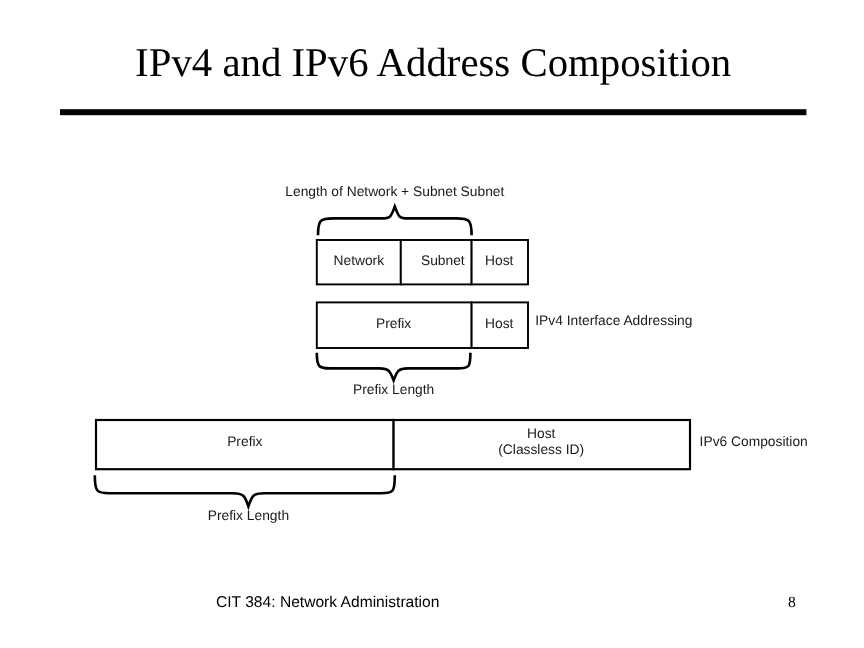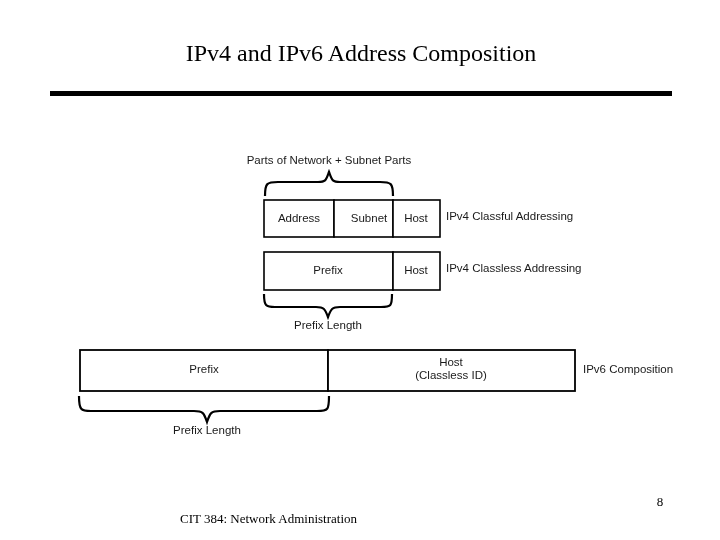--- a/index.html
+++ b/index.html
@@ -22,21 +22,21 @@
   }
 
   
   .slide-title {
     position: absolute;
     left: 50px;
     top: 30px;
     width: 622px;
     text-align: center;
     font-family: "Liberation Serif", serif;
-    font-size: 24px;
+    font-size: 34px;
     line-height: 46px;
     font-weight: 400;
     color: #000000;
     white-space: nowrap;
   }
   .title-rule {
     position: absolute;
     left: 50px;
     top: 91px;
     width: 622px;
@@ -70,25 +70,24 @@
   }
   .fig-text.two-line {
     line-height: 13px;
   }
 
   
   .footer-text {
     position: absolute;
     left: 180px;
     top: 494px;
-    font-family: Liberation Serif, serif;
+    font-family: Liberation Sans, sans-serif;
     font-size: 13px;
     color: #000000;
     white-space: nowrap;
-    margin-top: 17px;
   }
   .footer-page {
     position: absolute;
     left: 645px;
     top: 494px;
     width: 30px;
     text-align: center;
     font-family: "Liberation Serif", serif;
     font-size: 13px;
     color: #000000;
@@ -119,35 +118,34 @@
                C331,309 332,307 340,307 L381,307 C391,307 392,306 392,294" fill="none" stroke="#000000" stroke-width="2.2"></path>
 
       <rect x="80" y="350" width="248" height="41" fill="#ffffff" stroke="#000000" stroke-width="1.8"></rect>
       <rect x="328" y="350" width="247" height="41" fill="#ffffff" stroke="#000000" stroke-width="1.8"></rect>
 
       <path d="M79,396 C79,410 81,411 91,411 L194,411 C203,411 204,413 207,422
                C210,413 211,411 220,411 L317,411 C328,411 329,410 329,396" fill="none" stroke="#000000" stroke-width="2.2"></path>
     </svg>
   </div>
 
-  <div class="fig-text center" style="left:329px; top:154px;">Parts of Network + Subnet Parts</div>
+  <div class="fig-text center" style="left:329px; top:154px;">Length of Network + Subnet Subnet</div>
 
-  <div class="fig-text center" style="left:299px; top:212px;">Address</div>
+  <div class="fig-text center" style="left:299px; top:212px;">Network</div>
 
   <div class="fig-text center" style="left:369px; top:212px;">Subnet</div>
 
   <div class="fig-text center" style="left:416px; top:212px;">Host</div>
 
-  <div class="fig-text" style="left:446px; top:210px;">IPv4 Classful Addressing</div>
 
   <div class="fig-text center" style="left:328px; top:264px;">Prefix</div>
 
   <div class="fig-text center" style="left:416px; top:264px;">Host</div>
 
-  <div class="fig-text" style="left:446px; top:262px;">IPv4 Classless Addressing</div>
+  <div class="fig-text" style="left:446px; top:262px;">IPv4 Interface Addressing</div>
 
   <div class="fig-text center" style="left:328px; top:319px;">Prefix Length</div>
 
   <div class="fig-text center" style="left:204px; top:363px;">Prefix</div>
 
   <div class="fig-text center two-line" style="left:451px; top:356px;">Host</div>
 
   <div class="fig-text center two-line" style="left:451px; top:369px;">(Classless ID)</div>
 
   <div class="fig-text" style="left:583px; top:363px;">IPv6 Composition</div>

